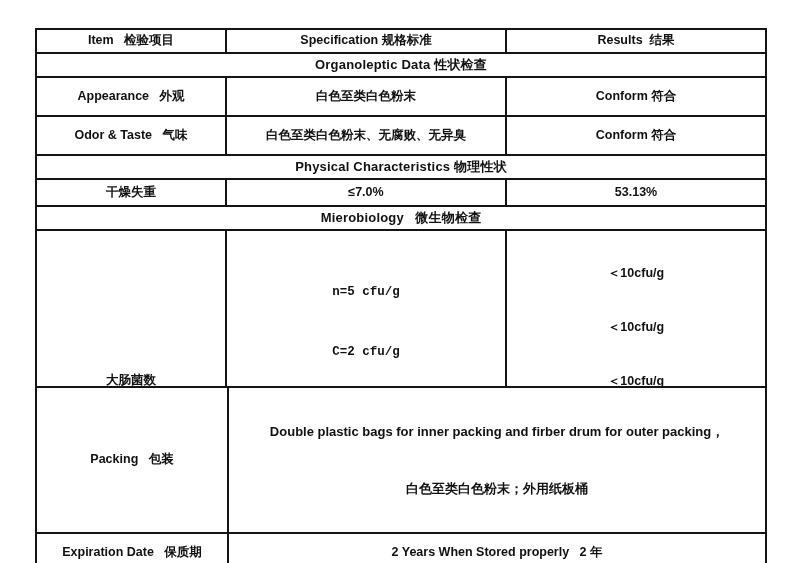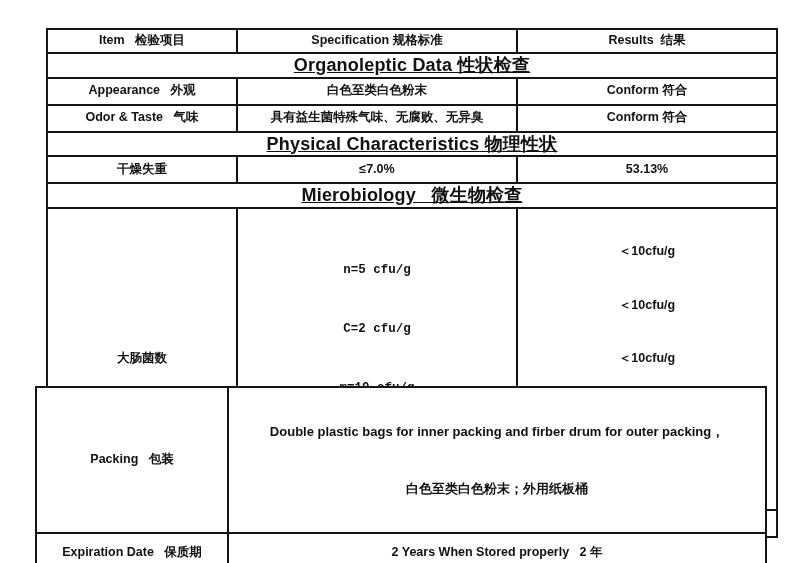--- a/index.html
+++ b/index.html
@@ -25,35 +25,34 @@
   td {
     border: 2px solid #141414;
     text-align: center;
     vertical-align: middle;
     padding: 0 4px;
     font-size: 12.5px;
     white-space: pre-wrap;
     line-height: 1.25;
     overflow: hidden;
   }
-  #table1 { left: 46px; top: 28px; width: 730px; }
+  #table1 { left: 35px; top: 28px; width: 730px; }
   #table2 { left: 35px; top: 386px; width: 730px; }
 
   tr.h24  { height: 24px; }
-  tr.h25  { height: 27px; border-radius: 12px; }
+  tr.h25  { height: 39px; border-radius: 12px; }
   tr.h23  { height: 27px; }
   tr.h114 { height: 114px; }
   tr.h52  { height: 52px; }
   tr.h28  { height: 40px; }
   tr.h35  { height: 35px; }
 
   td.section {
-    font-size: 18px;
+    font-size: 13px;
     letter-spacing: 0.2px;
-    text-decoration: underline;
   }
   .line28 { line-height: 28px; font-size: 12.5px; font-family: Liberation Mono, monospace; }
   .line23 { line-height: 22.6px; font-size: 12.5px; }
   .pkline { line-height: 25px; font-size: 13px; }
 </style>
 </head>
 <body>
 
 <table id="table1">
   <colgroup>
@@ -70,21 +69,21 @@
     <tr class="h24">
       <td colspan="3" class="section">Organoleptic Data 性状检查</td>
     </tr>
     <tr class="h25">
       <td>Appearance   外观</td>
       <td>白色至类白色粉末</td>
       <td>Conform 符合</td>
     </tr>
     <tr class="h25">
       <td>Odor &amp; Taste   气味</td>
-      <td>具有益生菌特殊气味、无腐败、无异臭</td>
+      <td>白色至类白色粉末、无腐败、无异臭</td>
       <td>Conform 符合</td>
     </tr>
     <tr class="h24">
       <td colspan="3" class="section">Physical Characteristics 物理性状</td>
     </tr>
     <tr class="h23">
       <td>干燥失重</td>
       <td>≤7.0%</td>
       <td>53.13%</td>
     </tr>

